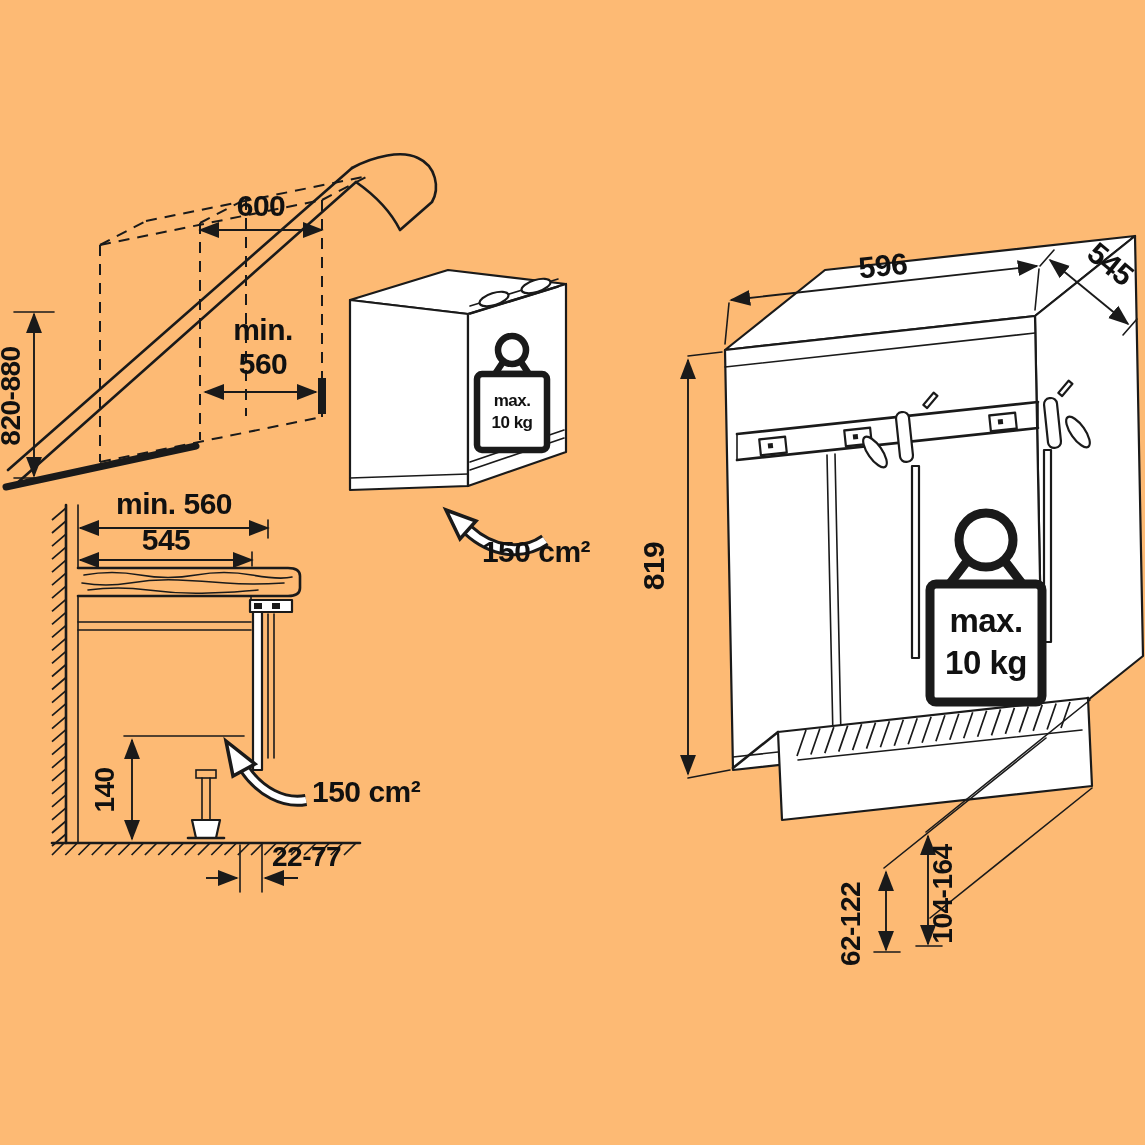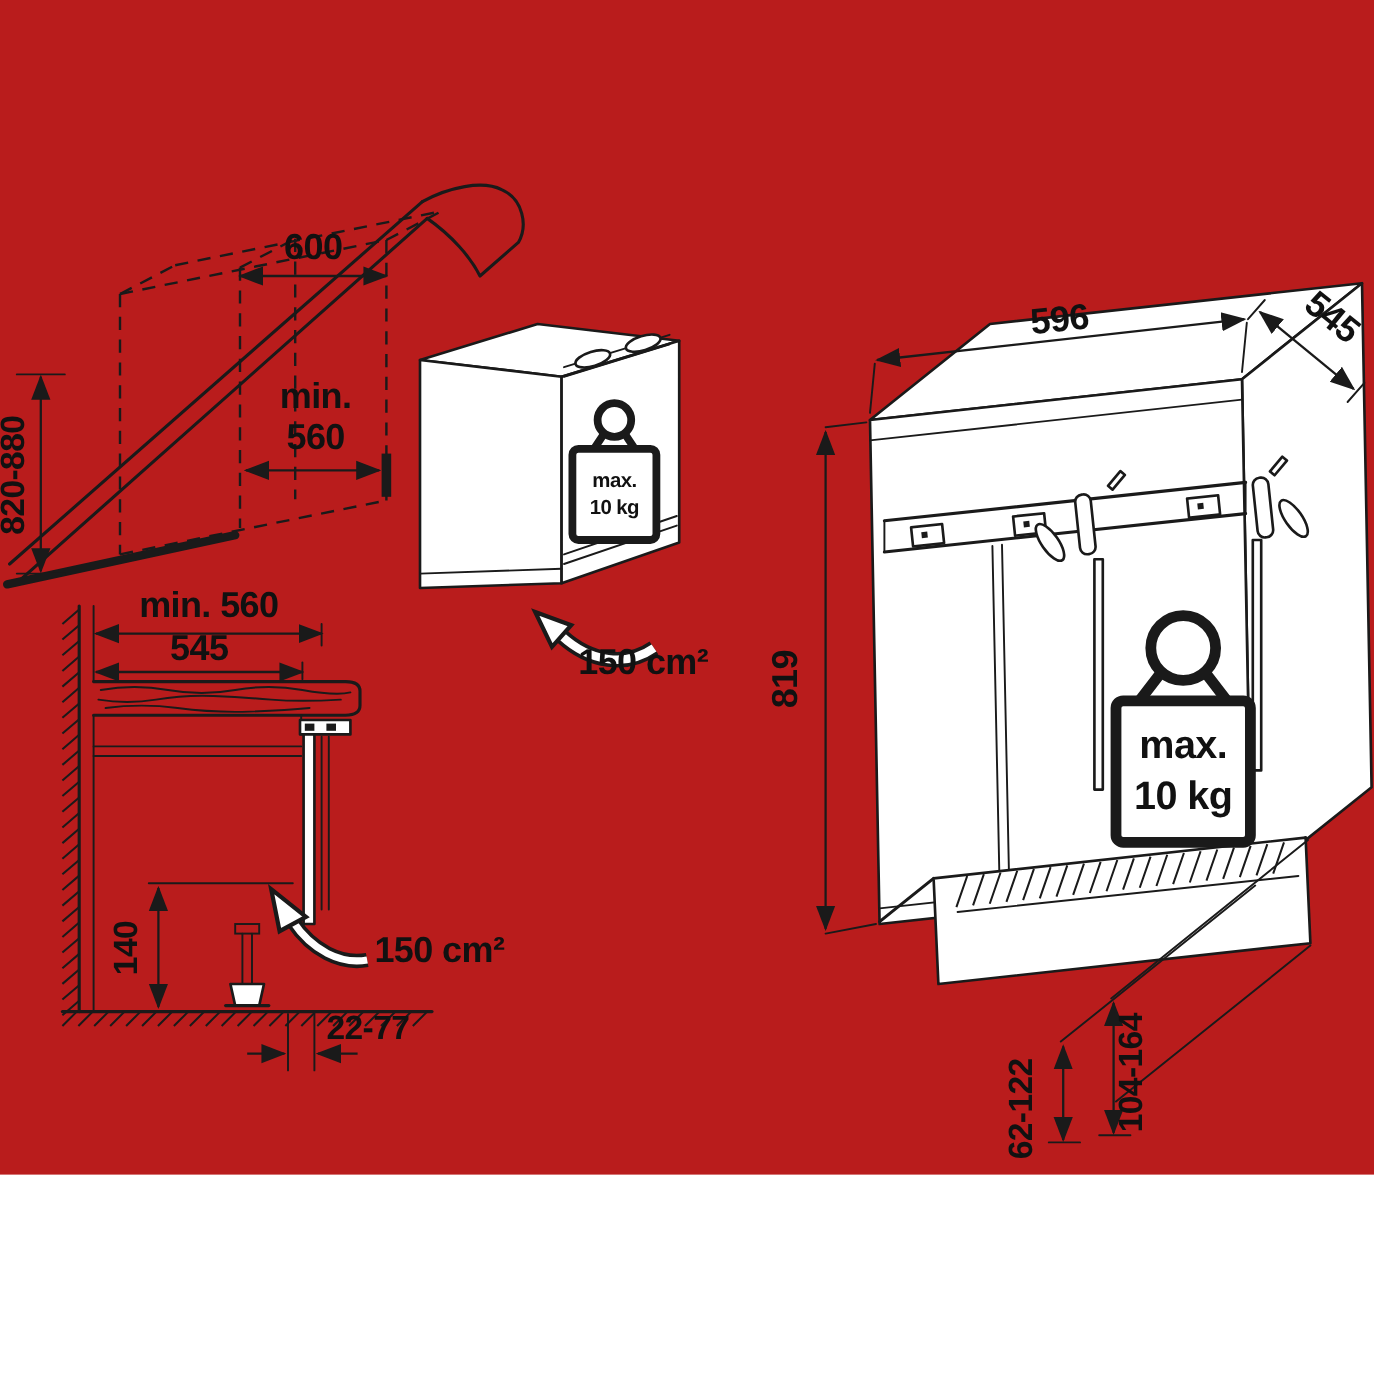--- a/index.html
+++ b/index.html
@@ -1,16 +1,16 @@
 <!DOCTYPE html>
 <html><head>
 <meta charset="utf-8">
 <style>
   html,body{margin:0;padding:0;background:#fff}
-  .stage{width:1145px;height:979px;background:#b91c1c;overflow:hidden}
+  .stage{width:1145px;height:1145px;background:#fdba74;overflow:hidden}
   svg{display:block}
   .ln{stroke:#1a1a1a;stroke-width:2.6;fill:none;stroke-linejoin:round;stroke-linecap:round}
   .ln2{stroke:#1a1a1a;stroke-width:2.2;fill:#fff;stroke-linejoin:round}
   .thin{stroke:#1a1a1a;stroke-width:1.6;fill:none;stroke-linecap:round}
   .dim{stroke:#1a1a1a;stroke-width:1.9;fill:none}
   .dash{stroke:#1a1a1a;stroke-width:2;fill:none;stroke-dasharray:11 8}
   .thick{stroke:#1a1a1a;stroke-width:7;fill:none;stroke-linecap:round}
   .hatch{stroke:#1a1a1a;stroke-width:1.7;fill:none}
   .wt{stroke:#1a1a1a;fill:#fff}
   .txt{font-family:"Liberation Sans","DejaVu Sans",sans-serif;font-weight:bold;fill:#111;letter-spacing:-0.5px}

